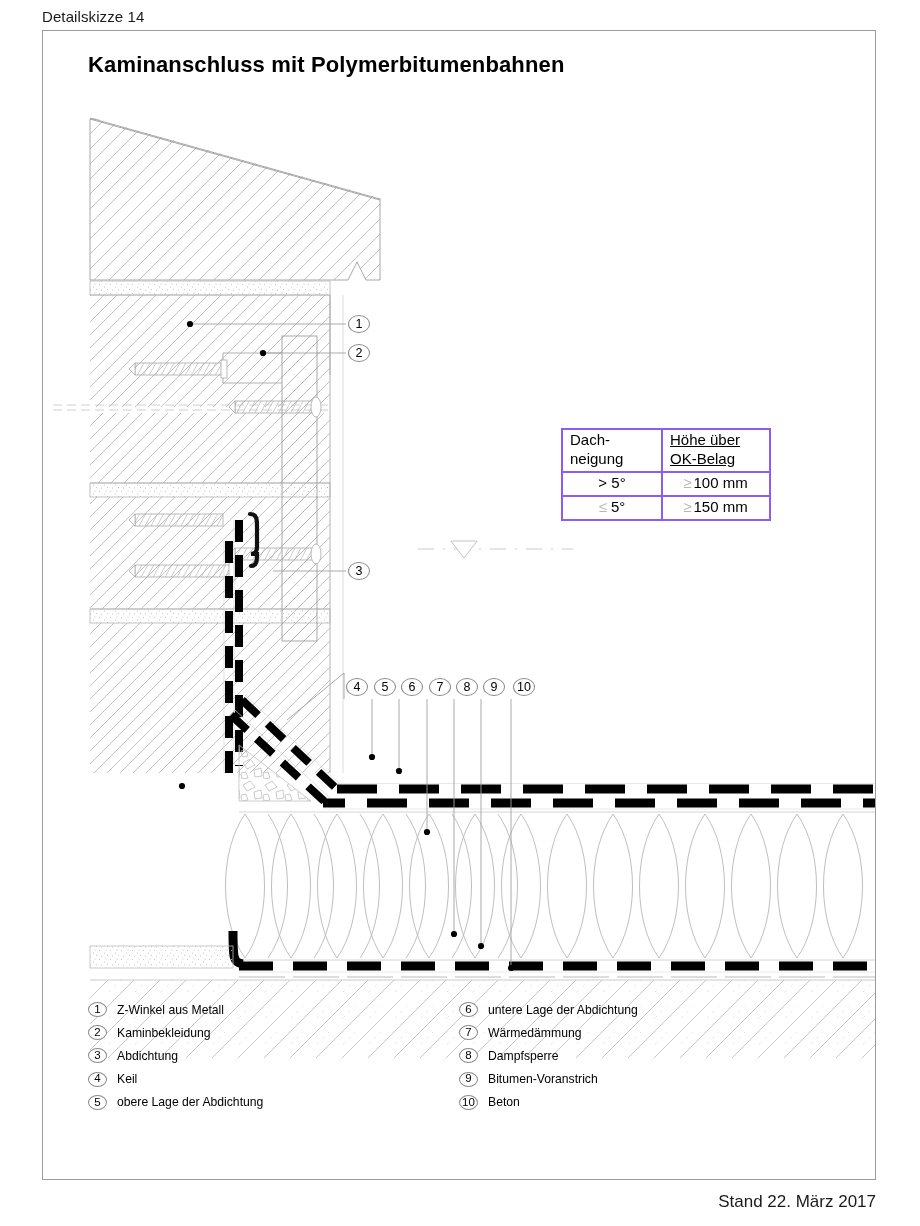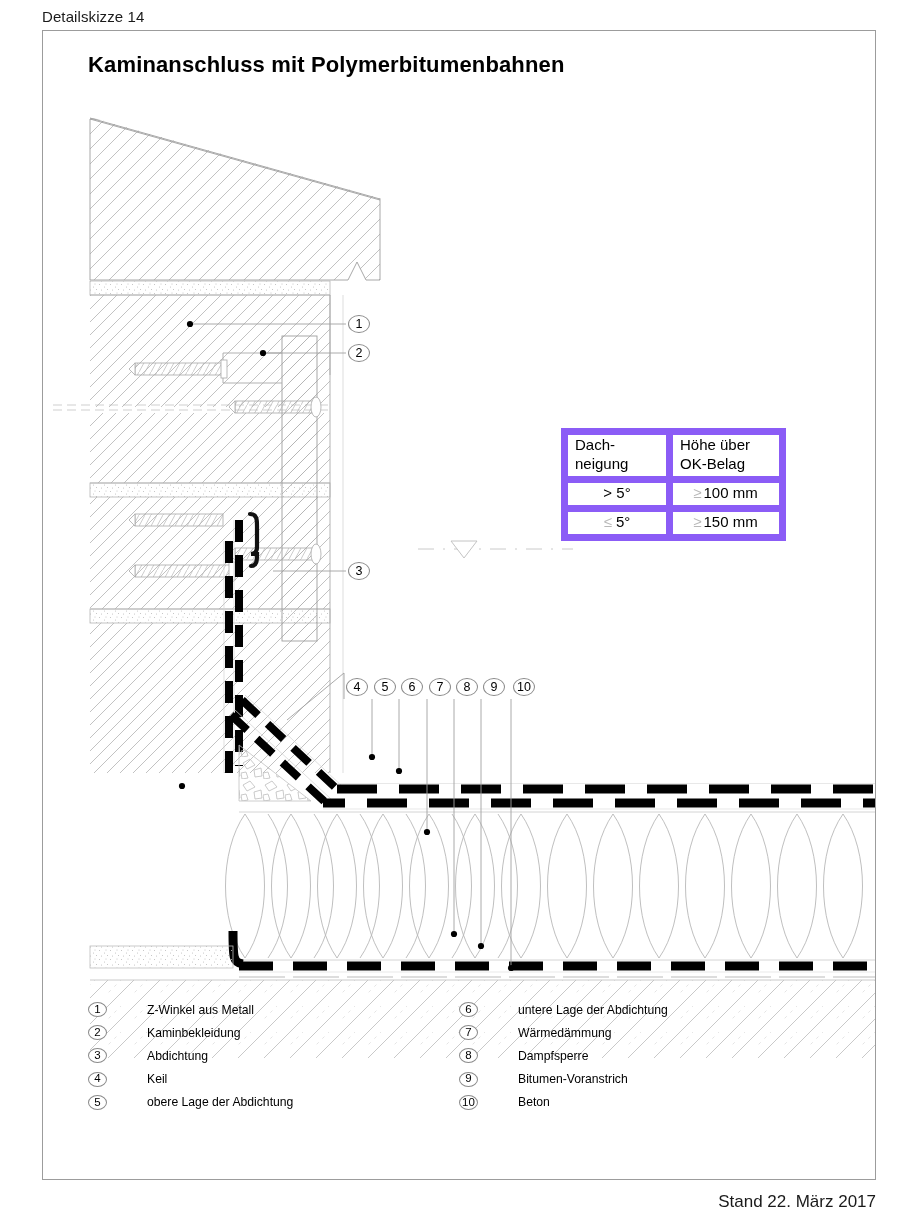--- a/index.html
+++ b/index.html
@@ -79,33 +79,33 @@
   
   .param-table {
     position: absolute;
     left: 561px;
     top: 428px;
     border-collapse: collapse;
     font-size: 15px;
     background: #fff;
   }
   .param-table td {
-    border: 7px solid #8b5cf6;
+    border: 2px solid #8b5cf6;
     padding: 1px 7px 2px 7px;
     line-height: 1.26;
     white-space: nowrap;
     color: #000;
   }
   .param-table td.head {
     font-size: 15px;
     text-align: left;
     vertical-align: top;
     width: 84px;
   }
-  .param-table td.head.second { width: 92px; }
+  .param-table td.head.second { width: 92px; text-decoration: underline; }
   .param-table td.val-left {
     text-align: center;
     font-size: 15px;
   }
   .param-table td.val-right {
     text-align: center;
     font-size: 15px;
     padding-left: 6px;
   }
   .cmp {
@@ -150,21 +150,21 @@
     display: flex;
     align-items: center;
     justify-content: center;
     font-size: 11.5px;
     color: #000;
     flex: 0 0 auto;
     background: #fff;
     line-height: 1;
   }
   .legend-text {
-    margin-left: 40px;
+    margin-left: 10px;
     white-space: nowrap;
   }
 </style>
 </head>
 <body>
 
 <div id="page">
 
   <div class="sheet-label">Detailskizze 14</div>
 

